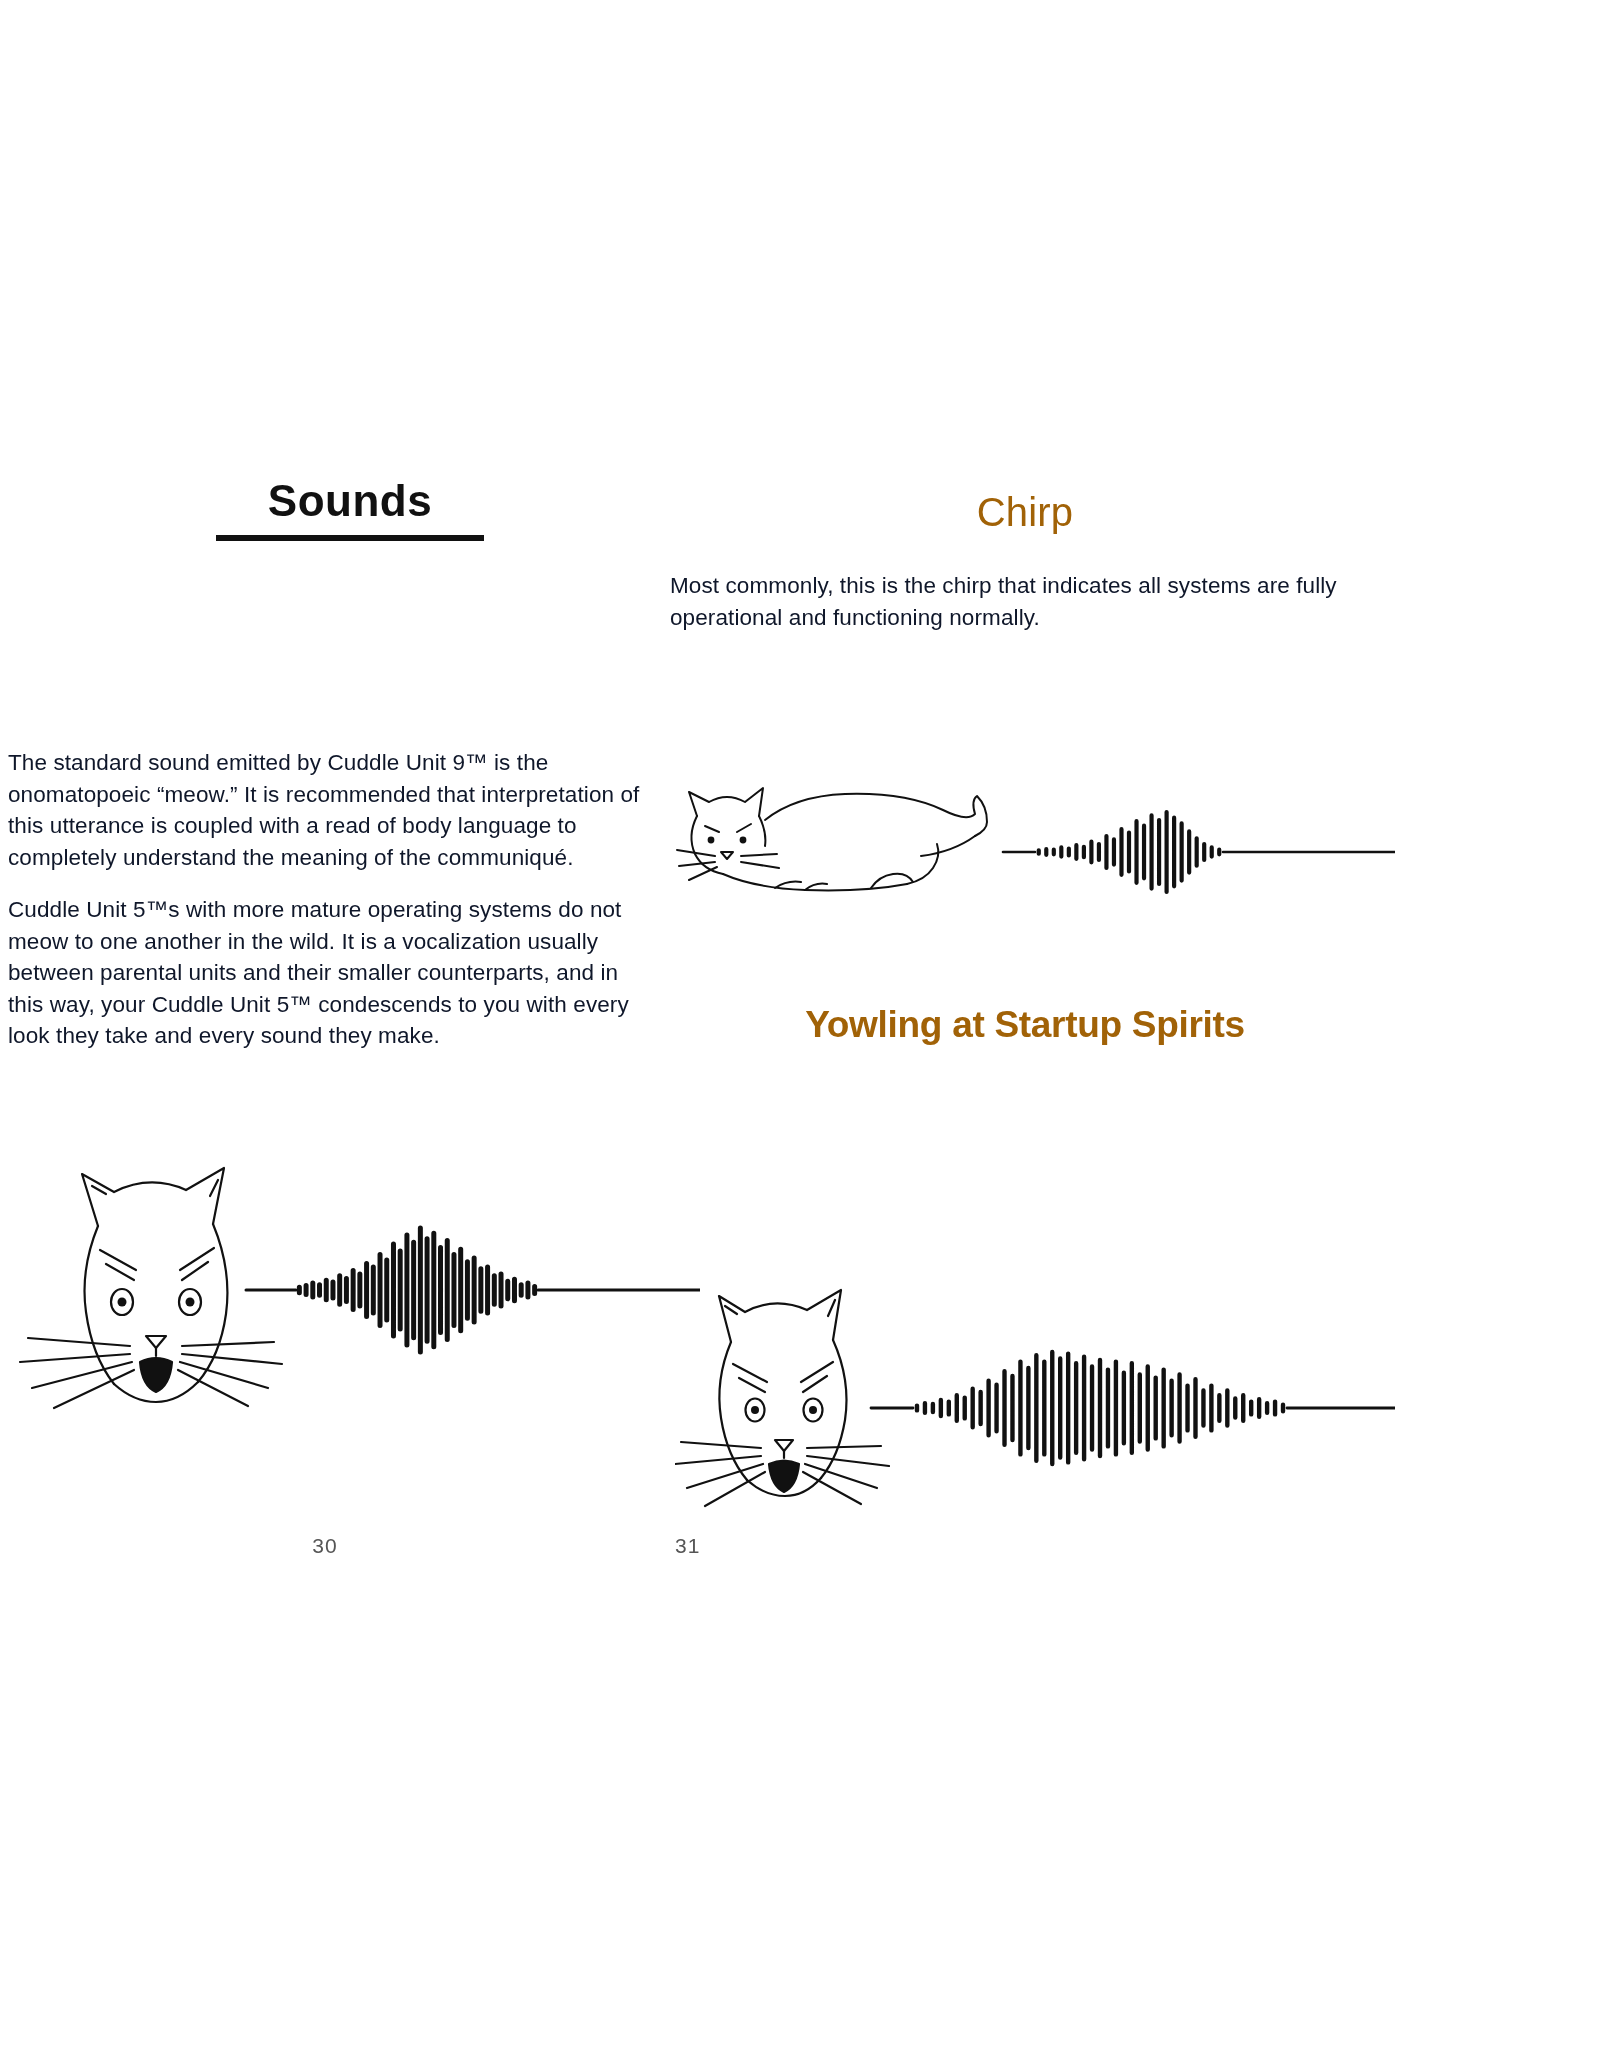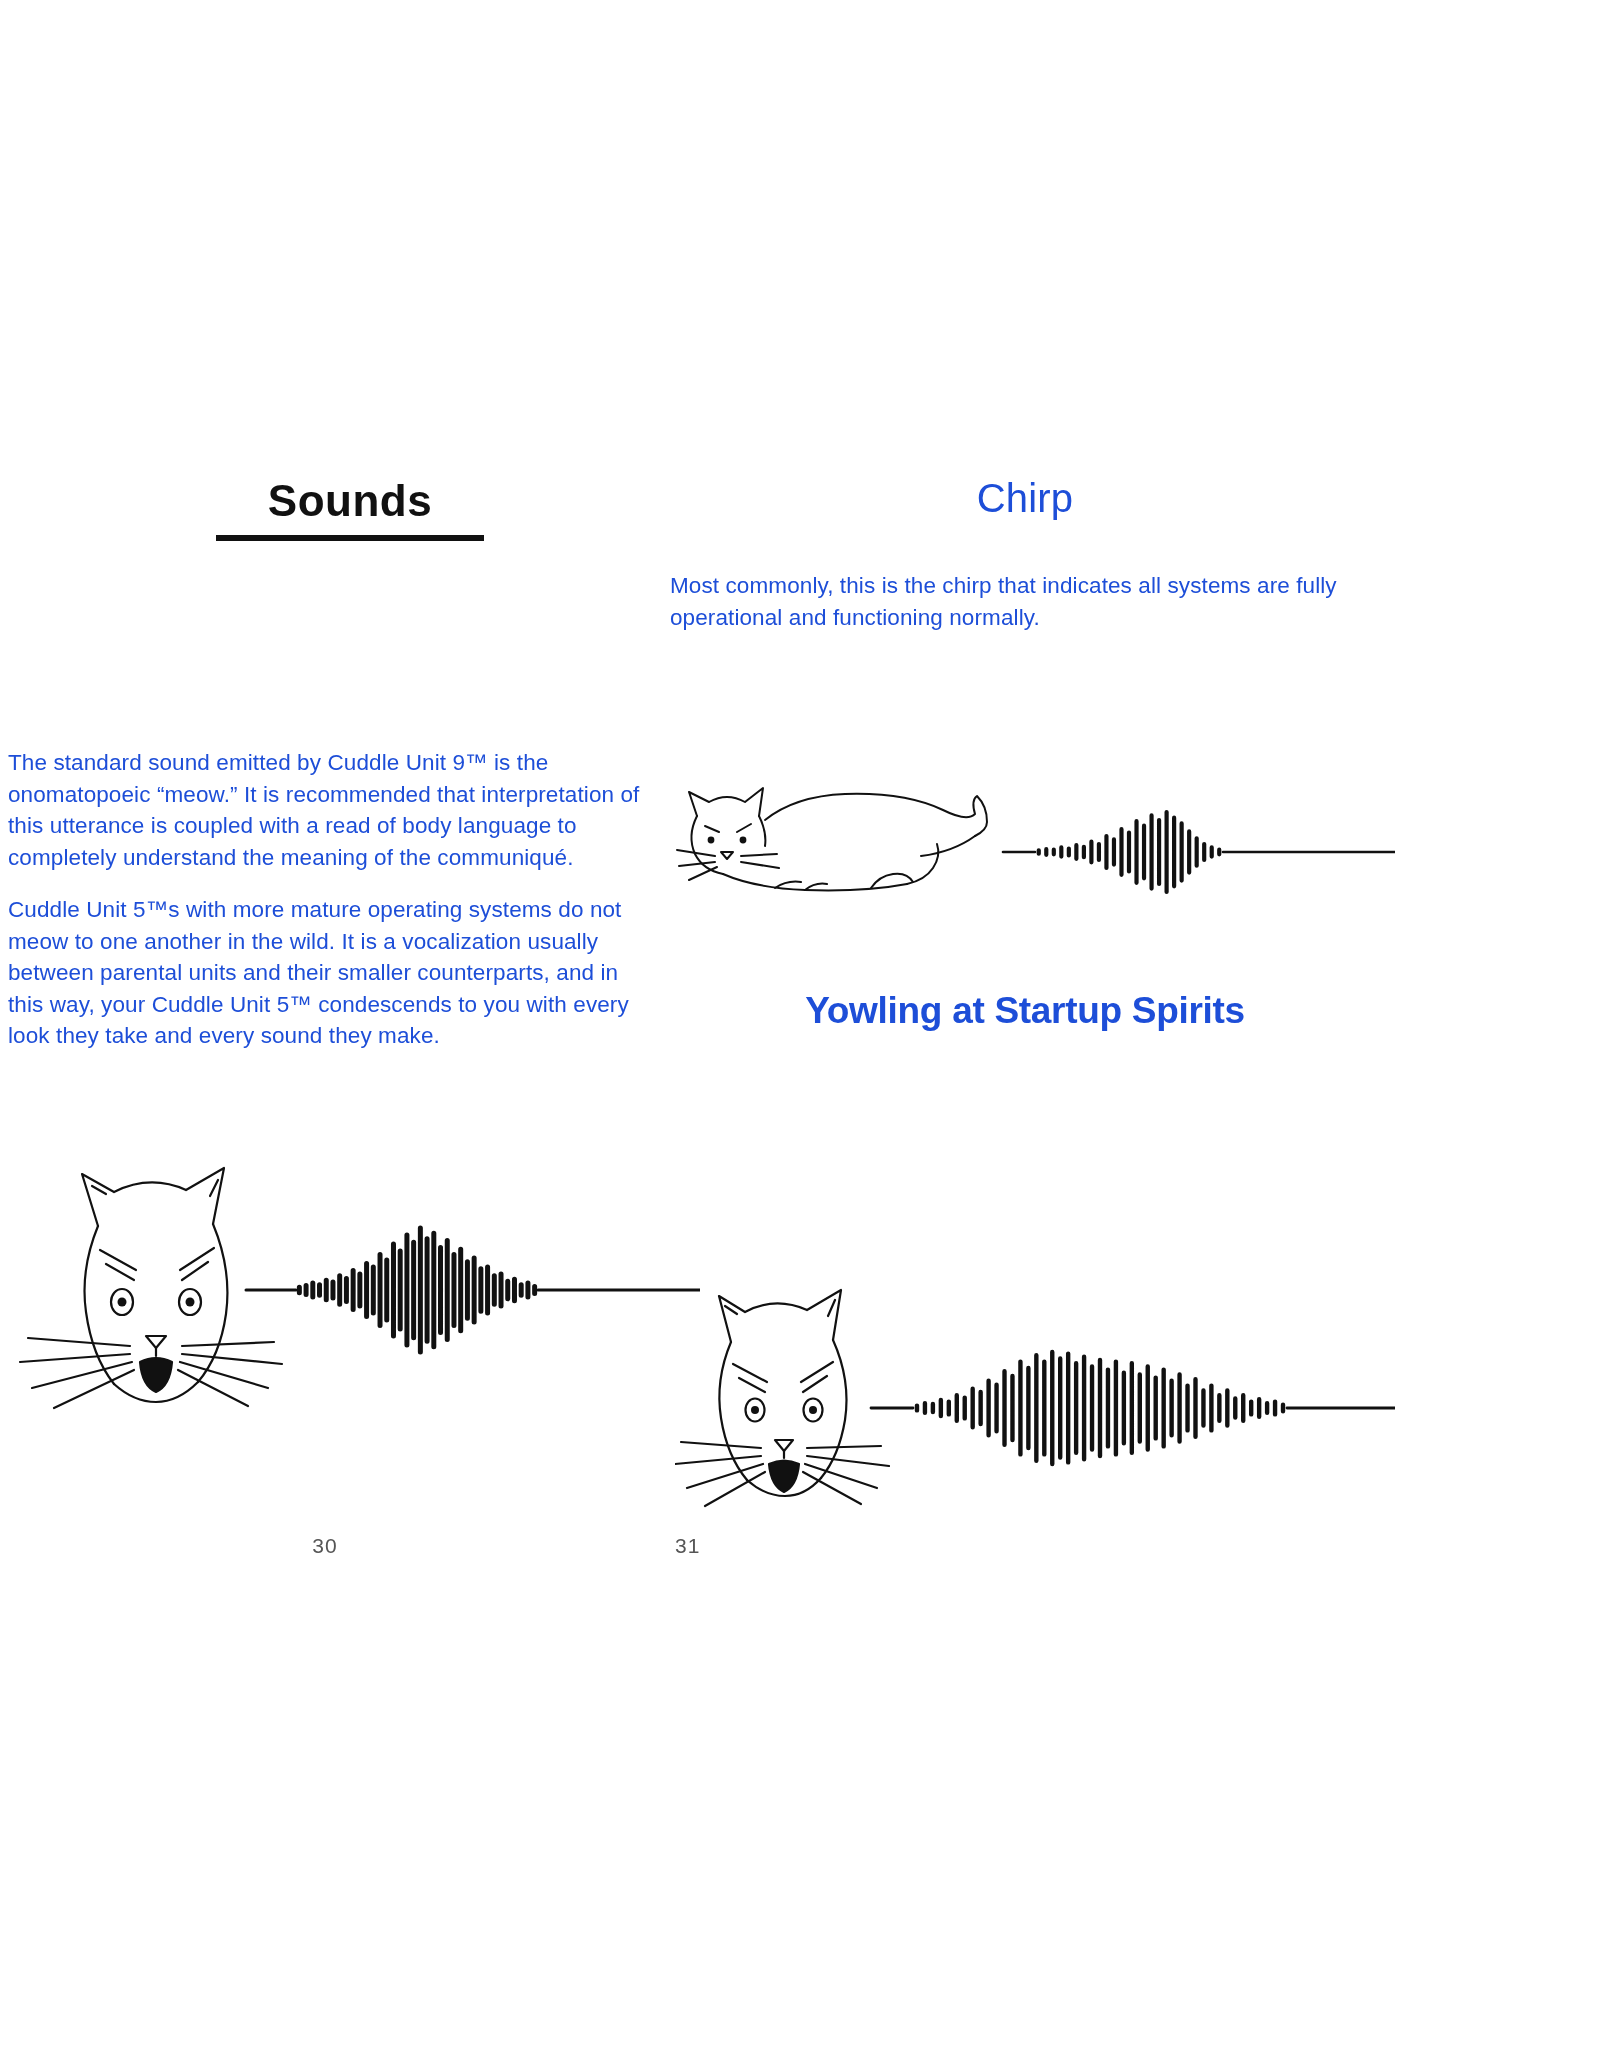--- a/index.html
+++ b/index.html
@@ -55,33 +55,34 @@
     background: #111111;
   }
 
   
   .sec-heading {
     position: absolute;
     width: 100%;
     text-align: center;
     font-size: 40px;
     font-weight: 400;
-    color: #1d4ed8;
+    color: #a16207;
     letter-spacing: 0.2px;
     line-height: 1.15;
+    margin-top: 14px;
   }
   .sec-heading.bold {
     font-weight: 600;
     letter-spacing: -0.3px;
   }
 
   
   .body-block {
     position: absolute;
-    color: #1d4ed8;
+    color: #0f172a;
     font-size: 22.5px;
     line-height: 31.5px;
     letter-spacing: 0.1px;
   }
   .body-block p {
     margin: 0 0 21px 0;
   }
   .body-block p:last-child { margin-bottom: 0; }
 
   

